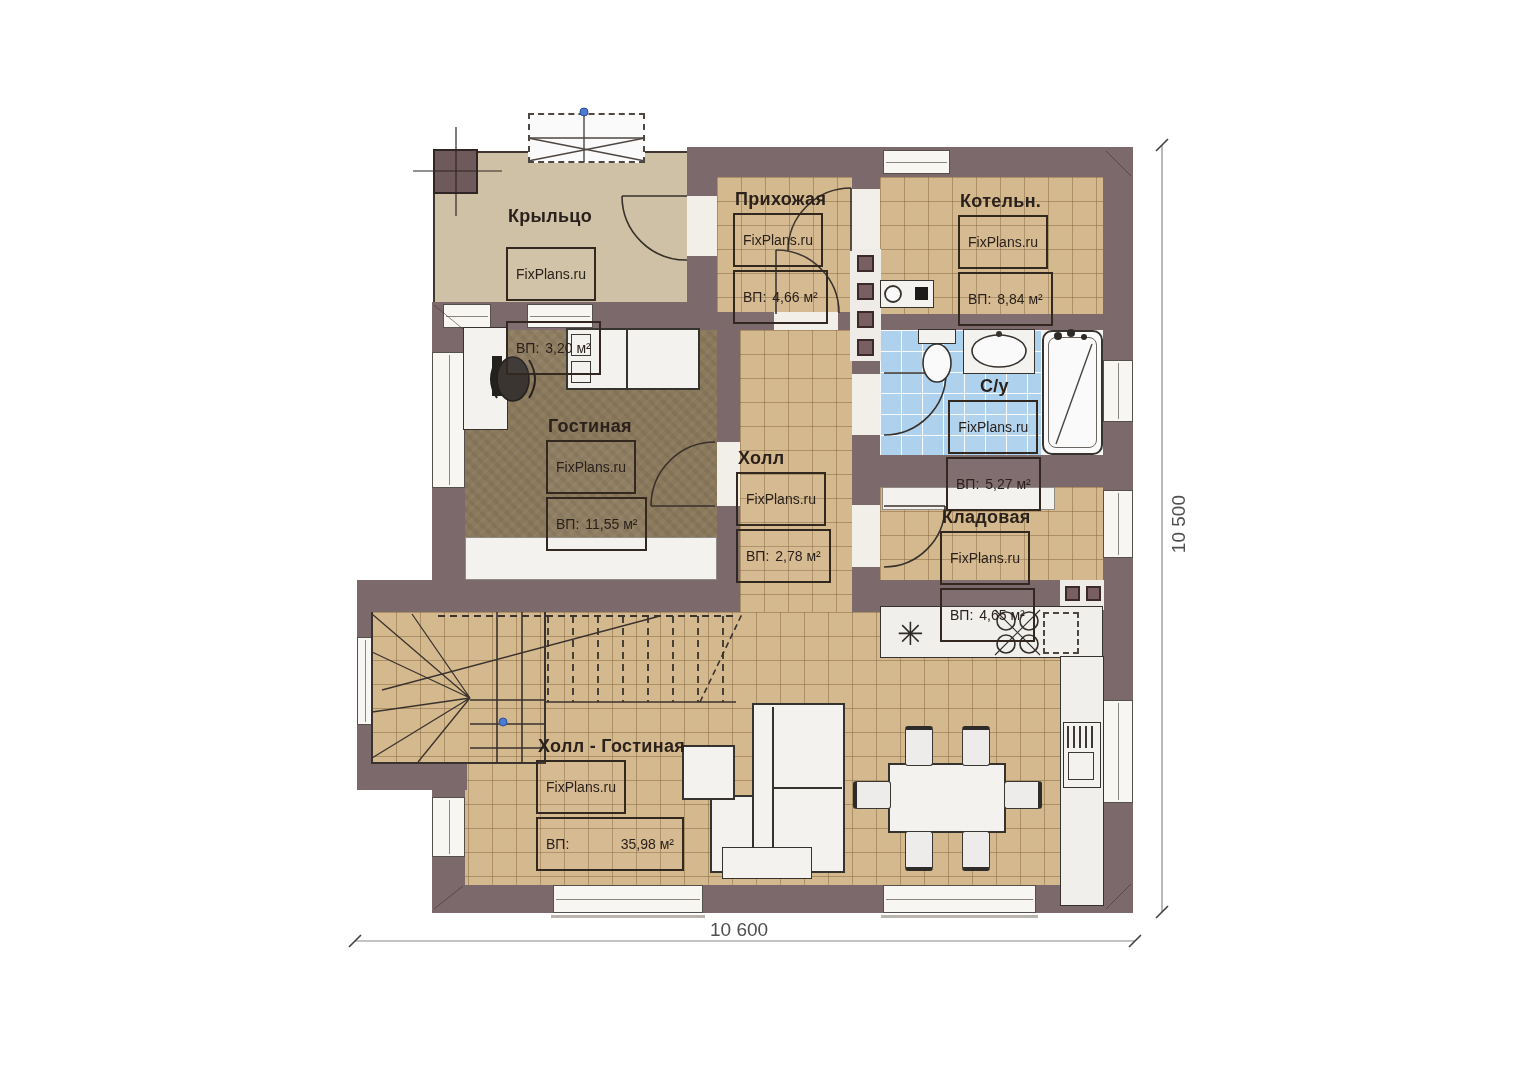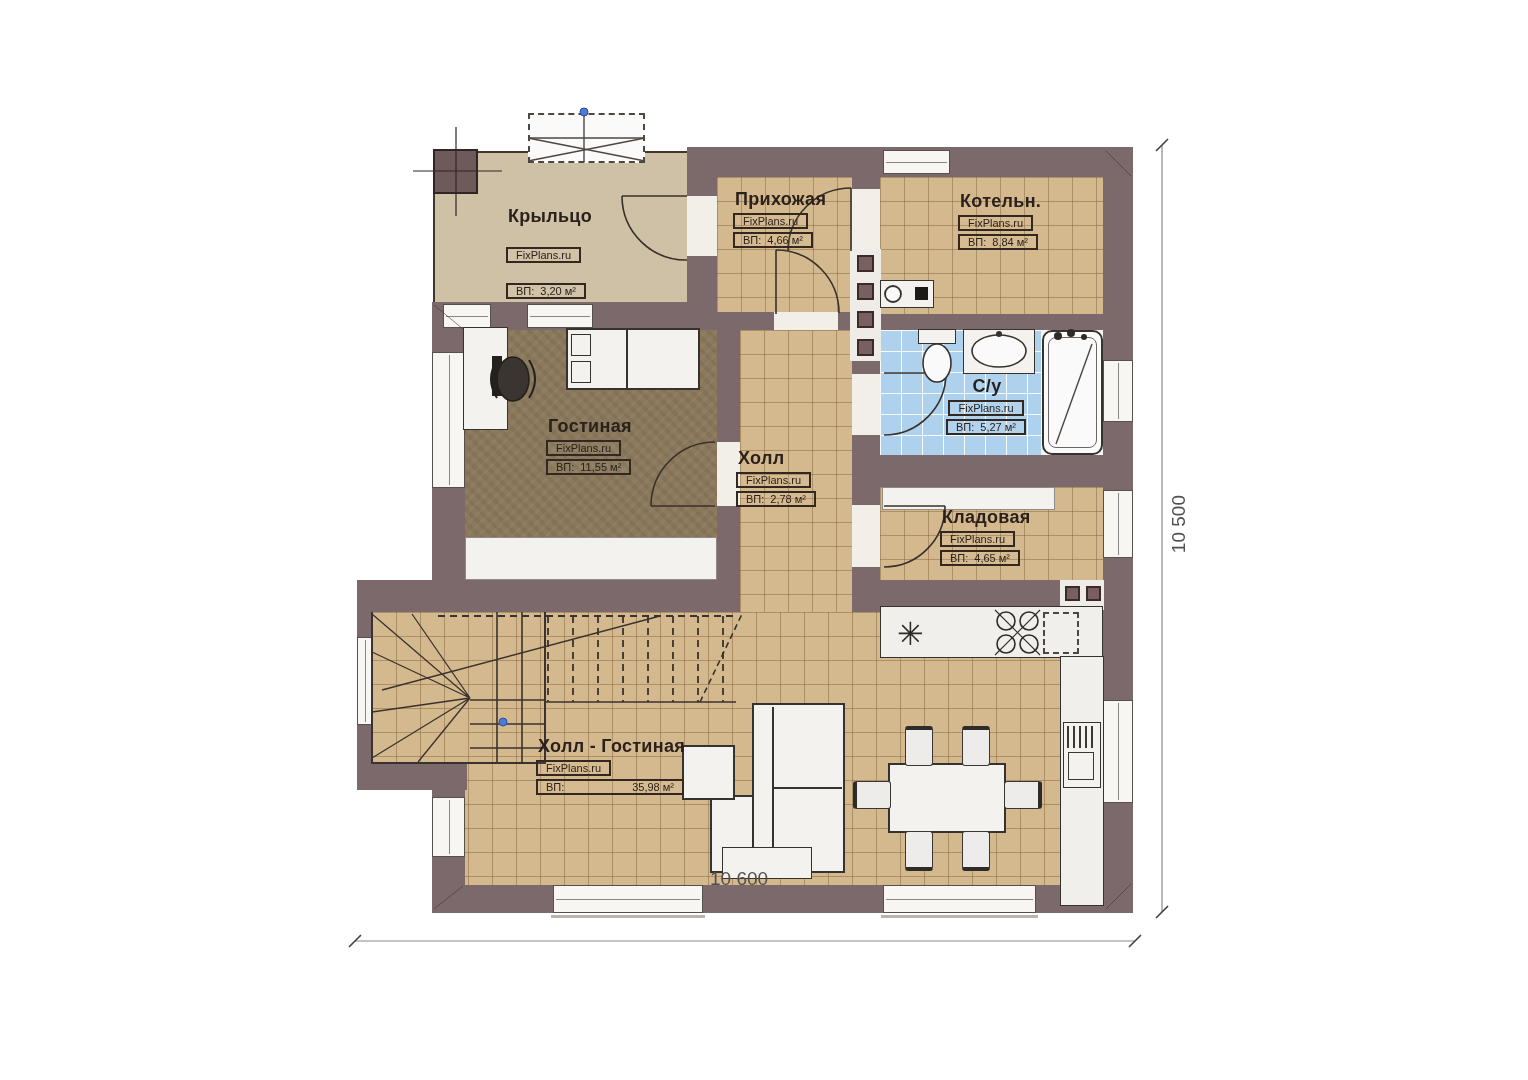--- a/index.html
+++ b/index.html
@@ -36,21 +36,21 @@
   .chair.bt{border-top:4px solid #2e2b29;}
   .chair.bb{border-bottom:4px solid #2e2b29;}
   .chair.bl{border-left:4px solid #2e2b29;}
   .chair.br{border-right:4px solid #2e2b29;}
   .vsq{position:absolute;background:#7a5f61;border:2px solid #3a2b29;box-sizing:border-box;}
   
   .rlabel{position:absolute;display:flex;flex-direction:column;align-items:flex-start;gap:3px;
           z-index:30;color:#2b211c;}
   .rlabel.center{align-items:center;}
   .rlabel .nm{font-weight:bold;font-size:18px;letter-spacing:.3px;padding-left:2px;white-space:nowrap;}
-  .rlabel .bx{border:2px solid #33281f;padding:0 8px;font-size:11px;white-space:nowrap;
+  .rlabel .bx{border:2px solid #33281f;padding:17px 8px;font-size:14px;white-space:nowrap;
               display:flex;gap:6px;background:rgba(255,255,255,0.04);}
   .rlabel .bx.wide{min-width:128px;justify-content:space-between;}
   .dimtext{position:absolute;color:#4f4f4f;font-size:19px;z-index:25;}
   .vert{writing-mode:vertical-rl;transform:rotate(180deg);}
   svg.overlay{position:absolute;left:0;top:0;z-index:20;pointer-events:none;}
   .sill{position:absolute;background:#b9b4ae;}
   .sinkglyph{position:absolute;font-size:32px;color:#2e2a27;z-index:22;line-height:1;}
 </style>
 </head>
 <body>
@@ -328,16 +328,16 @@
     <div class="nm">Холл - Гостиная</div>
     <div class="bx">
         <span>FixPlans.ru</span>
       </div>
     <div class="bx wide">
         <span>ВП:</span>
         <span>35,98 м²</span>
       </div>
   </div>
 
-  <div class="dimtext" style="left:710px;top:868px;">10 600</div>
+  <div class="dimtext" style="left:710px;top:919px;">10 600</div>
   <div class="dimtext vert" style="left:1168px;top:495px;">10 500</div>
 
 </div>
 
 </body></html>

